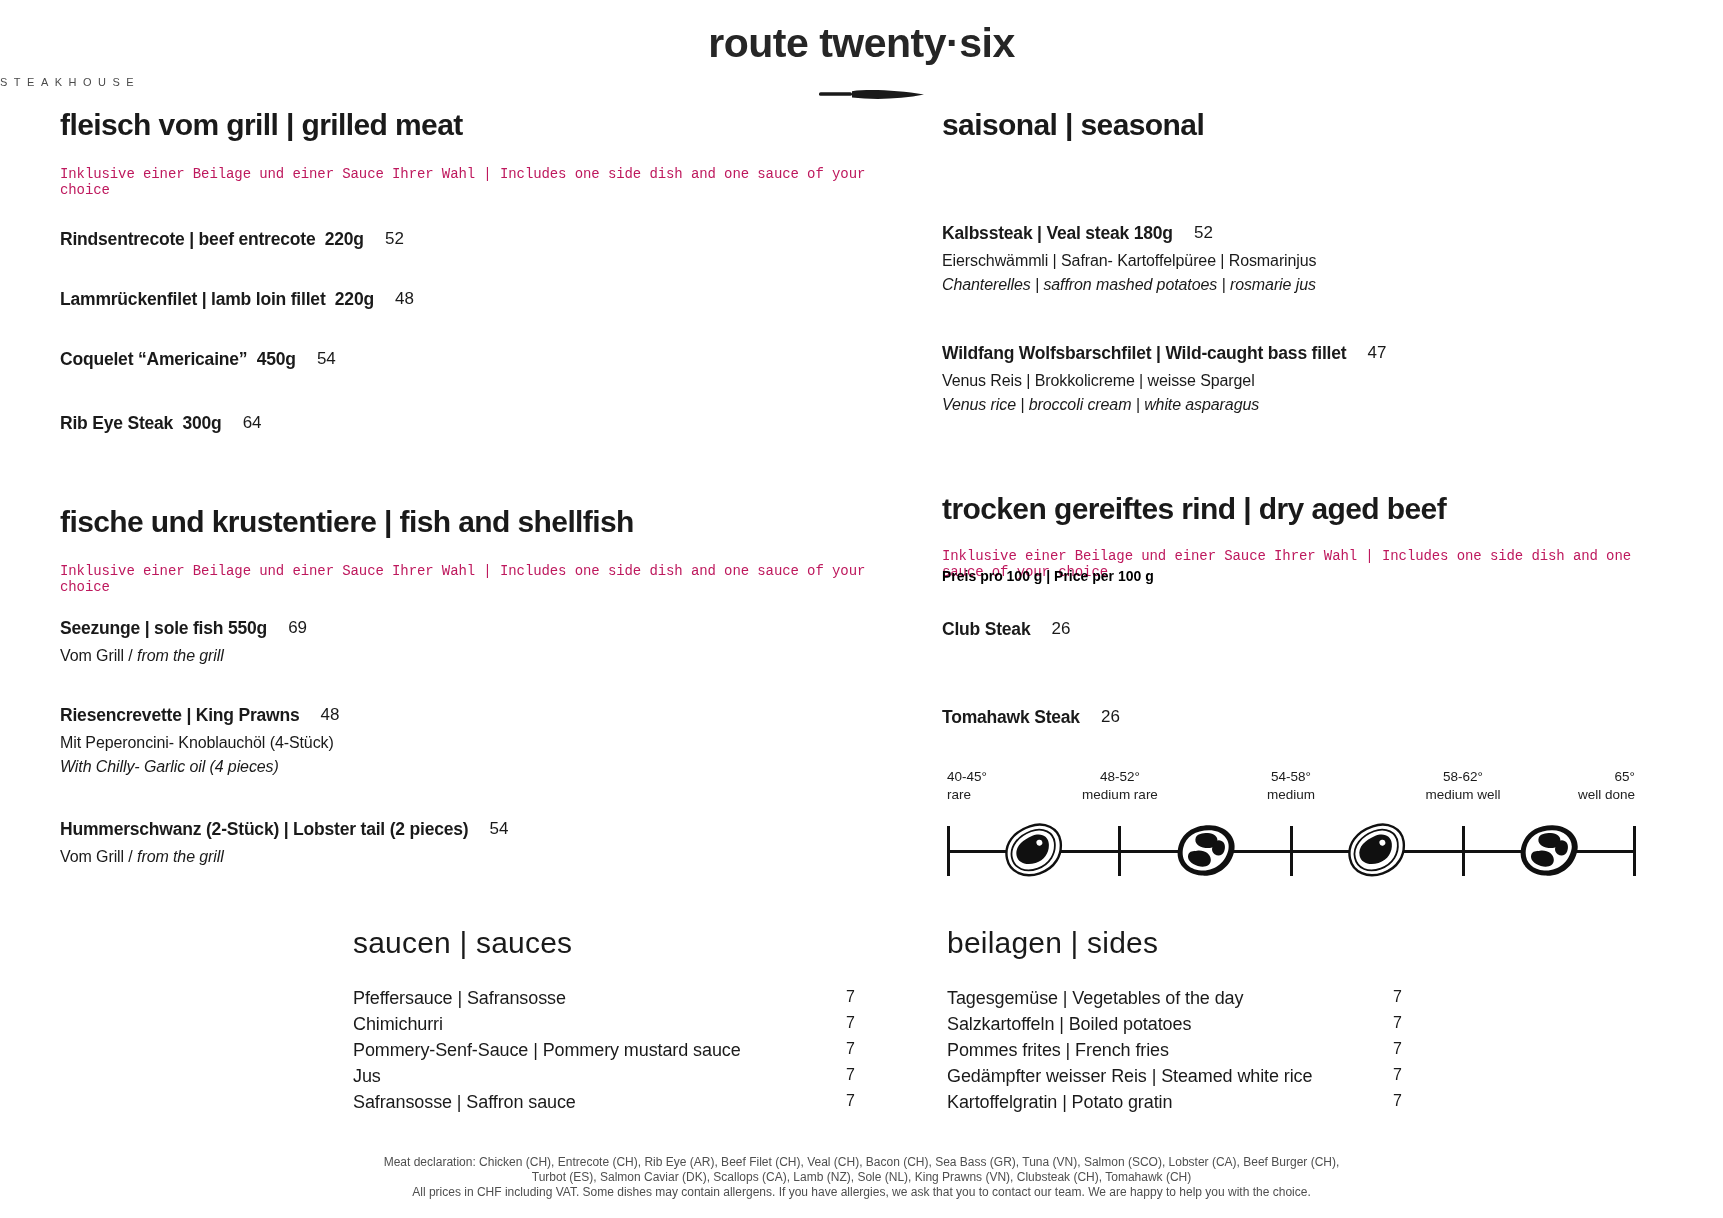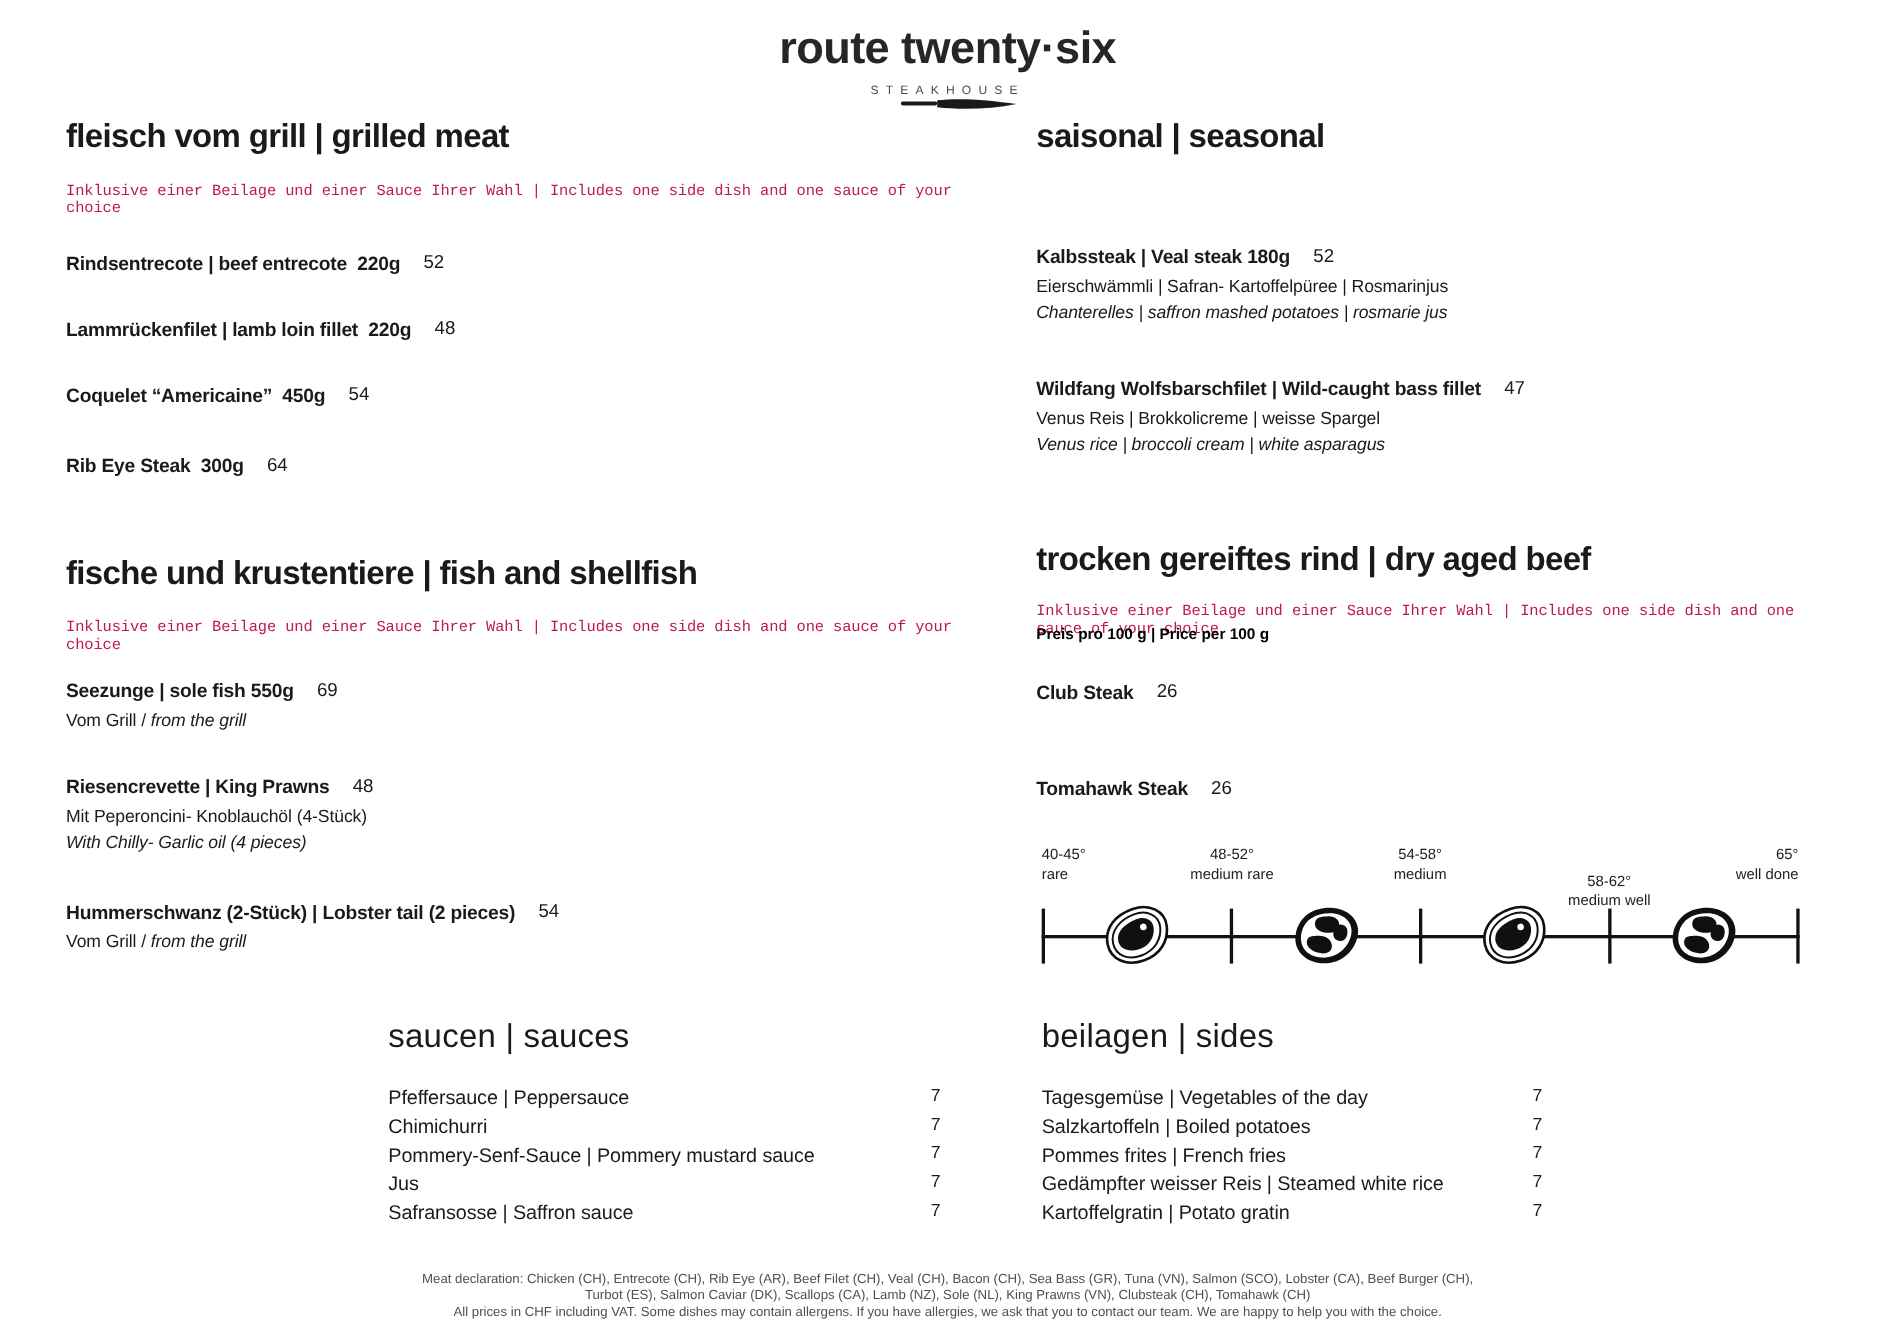--- a/index.html
+++ b/index.html
@@ -5,21 +5,21 @@
   html,body{margin:0;padding:0;background:#ffffff;}
   .page{
     position:relative;width:1723px;height:1218px;overflow:hidden;
     background:#ffffff;color:#1a1a1a;
     font-family:"Liberation Sans", sans-serif;
   }
   .abs{position:absolute;}
   
   .logo-name{top:20px;left:0;width:100%;text-align:center;
     font-size:41px;font-weight:700;letter-spacing:-0.5px;color:#262626;}
-  .logo-tagline{top:76px;left:0;width:100%;text-align:center;
+  .logo-tagline{top:76px;left:0;width:100%;
     font-size:11px;letter-spacing:6.5px;color:#4a4a4a;}
   .knife{top:88px;left:819px;width:106px;height:13px;}
   
   .big-title{font-size:30px;font-weight:700;letter-spacing:-0.6px;line-height:1.1;margin:0;}
   .sub{font-size:14px;letter-spacing:-0.1px;color:#be185d;font-family:Liberation Mono, monospace;}
   .price-note{font-size:14px;font-weight:700;color:#000000;}
   
   .item{left:0;right:0;}
   .toprow{display:flex;align-items:flex-start;}
   .nm{font-size:17.5px;font-weight:700;letter-spacing:-0.2px;line-height:22px;white-space:pre-wrap;}
@@ -30,21 +30,21 @@
   
   .sec{position:absolute;}
   
   .scale{left:0;top:276px;width:703px;height:130px;}
   .sp{position:absolute;top:0;width:160px;}
   .temp{font-size:13.5px;line-height:18px;}
   .lab{font-size:13.5px;line-height:18px;color:#222;}
   .sp0{left:5px;text-align:left;}
   .sp1{left:98px;text-align:center;}
   .sp2{left:269px;text-align:center;}
-  .sp3{left:441px;text-align:center;margin-top:24px;}
+  .sp3{left:441px;text-align:center;}
   .sp4{left:533px;text-align:right;}
   .axis{position:absolute;left:5px;top:82px;width:689px;height:2.5px;background:#111;}
   .tick{position:absolute;top:58px;width:2.5px;height:50px;background:#111;}
   .t0{left:5px;}.t1{left:176px;}.t2{left:348px;}.t3{left:520px;}.t4{left:691px;}
   .steak{position:absolute;top:54px;width:66px;height:58px;}
   .s0{left:59px;}.s1{left:231px;}.s2{left:402px;}.s3{left:574px;}
   
   .small-title{font-size:30px;font-weight:400;letter-spacing:0.2px;margin:0;}
   .brow{position:absolute;left:0;right:0;display:flex;justify-content:space-between;}
   .bnm{font-size:18px;font-weight:400;letter-spacing:-0.1px;}
@@ -228,21 +228,21 @@
           <path d="M47 17 C51 18 52 23 51 27 C50 31 46 33 42 31 C38 29 38 24 40 20 C42 17 44 16 47 17 Z" fill="#101010"></path>
           <path d="M24 30 C31 28 38 31 39 37 C40 43 34 46 27 45 C20 44 15 40 16 35 C17 31 20 31 24 30 Z" fill="#101010"></path>
         </g>
       </svg>
     </div>
   </section>
 
   <section class="sec" style="left:353px;top:926px;width:502px;height:200px;">
     <h2 class="abs small-title" style="top:0;left:0;text-align:center;">saucen | sauces</h2>
     <div class="brow" style="top:62px;">
-      <div class="bnm">Pfeffersauce | Peppersauce</div>
+      <div class="bnm">Pfeffersauce | Safransosse</div>
       <div class="bpr">7</div>
     </div>
     <div class="brow" style="top:88px;">
       <div class="bnm">Chimichurri</div>
       <div class="bpr">7</div>
     </div>
     <div class="brow" style="top:114px;">
       <div class="bnm">Pommery-Senf-Sauce | Pommery mustard sauce</div>
       <div class="bpr">7</div>
     </div>

